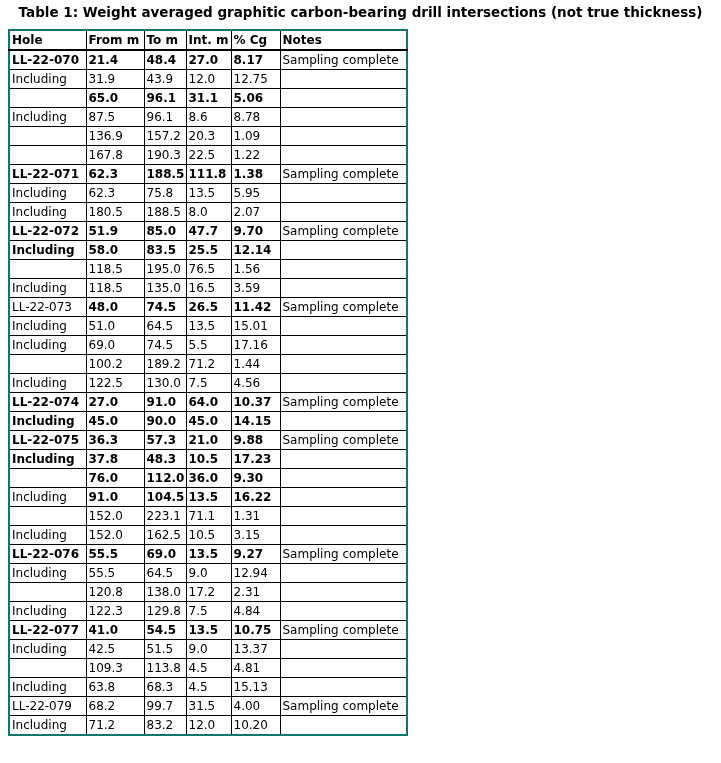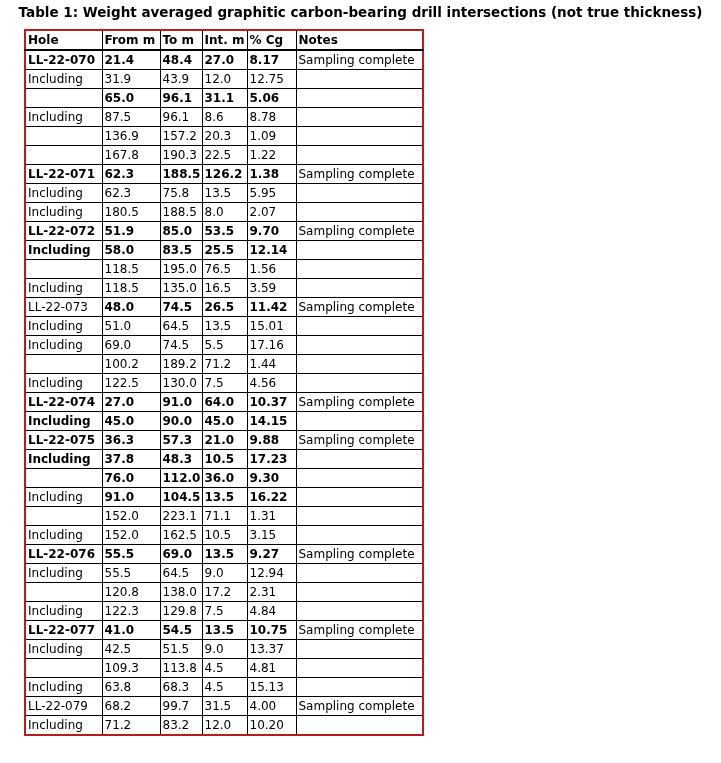--- a/index.html
+++ b/index.html
@@ -19,22 +19,22 @@
     padding-top: 4px;
     text-align: center;
     font-weight: bold;
     font-size: 13.5px;
     line-height: 1.2;
     white-space: nowrap;
   }
   table.drill-table {
     border-collapse: collapse;
     table-layout: fixed;
-    margin: 9px 0 0 24px;
-    border: 2px solid #b91c1c;
+    margin: 9px 0 0 8px;
+    border: 2px solid #0f766e;
   }
   th, td {
     border: 1px solid #000000;
     font-size: 12px;
     height: 18px;
     padding: 0 1px 0 2px;
     text-align: left;
     vertical-align: middle;
     white-space: nowrap;
     overflow: hidden;
@@ -119,21 +119,21 @@
           <td>167.8</td>
           <td>190.3</td>
           <td>22.5</td>
           <td>1.22</td>
           <td></td>
         </tr>
         <tr>
           <td class="b">LL-22-071</td>
           <td class="b">62.3</td>
           <td class="b">188.5</td>
-          <td class="b">126.2</td>
+          <td class="b">111.8</td>
           <td class="b">1.38</td>
           <td>Sampling complete</td>
         </tr>
         <tr>
           <td>Including</td>
           <td>62.3</td>
           <td>75.8</td>
           <td>13.5</td>
           <td>5.95</td>
           <td></td>
@@ -143,21 +143,21 @@
           <td>180.5</td>
           <td>188.5</td>
           <td>8.0</td>
           <td>2.07</td>
           <td></td>
         </tr>
         <tr>
           <td class="b">LL-22-072</td>
           <td class="b">51.9</td>
           <td class="b">85.0</td>
-          <td class="b">53.5</td>
+          <td class="b">47.7</td>
           <td class="b">9.70</td>
           <td>Sampling complete</td>
         </tr>
         <tr>
           <td class="b">Including</td>
           <td class="b">58.0</td>
           <td class="b">83.5</td>
           <td class="b">25.5</td>
           <td class="b">12.14</td>
           <td></td>

